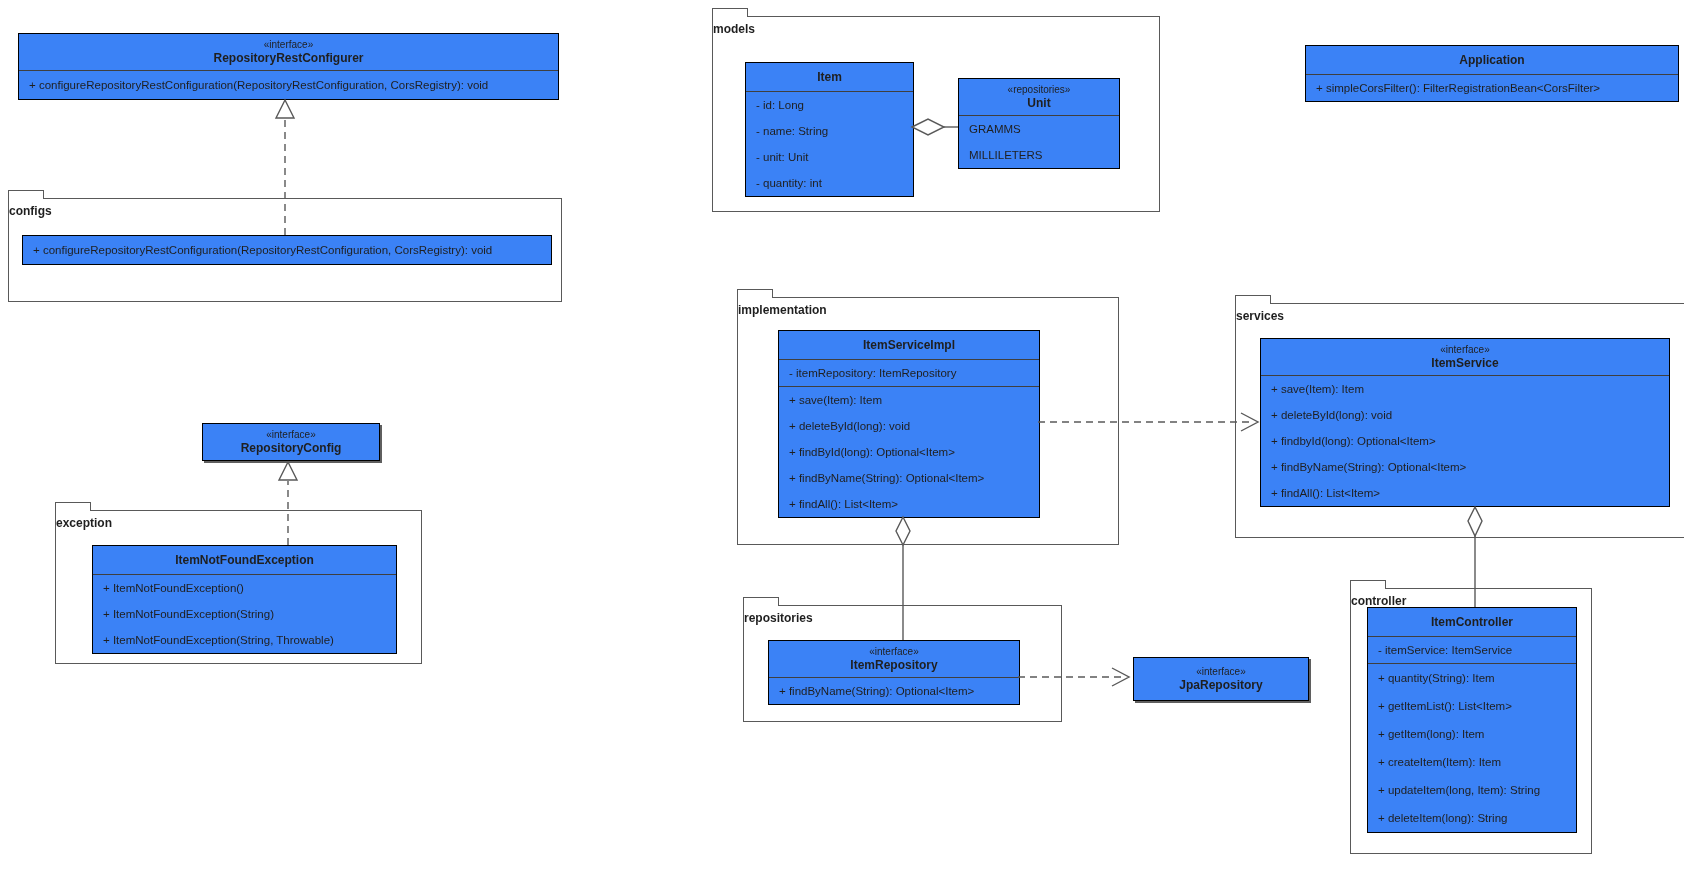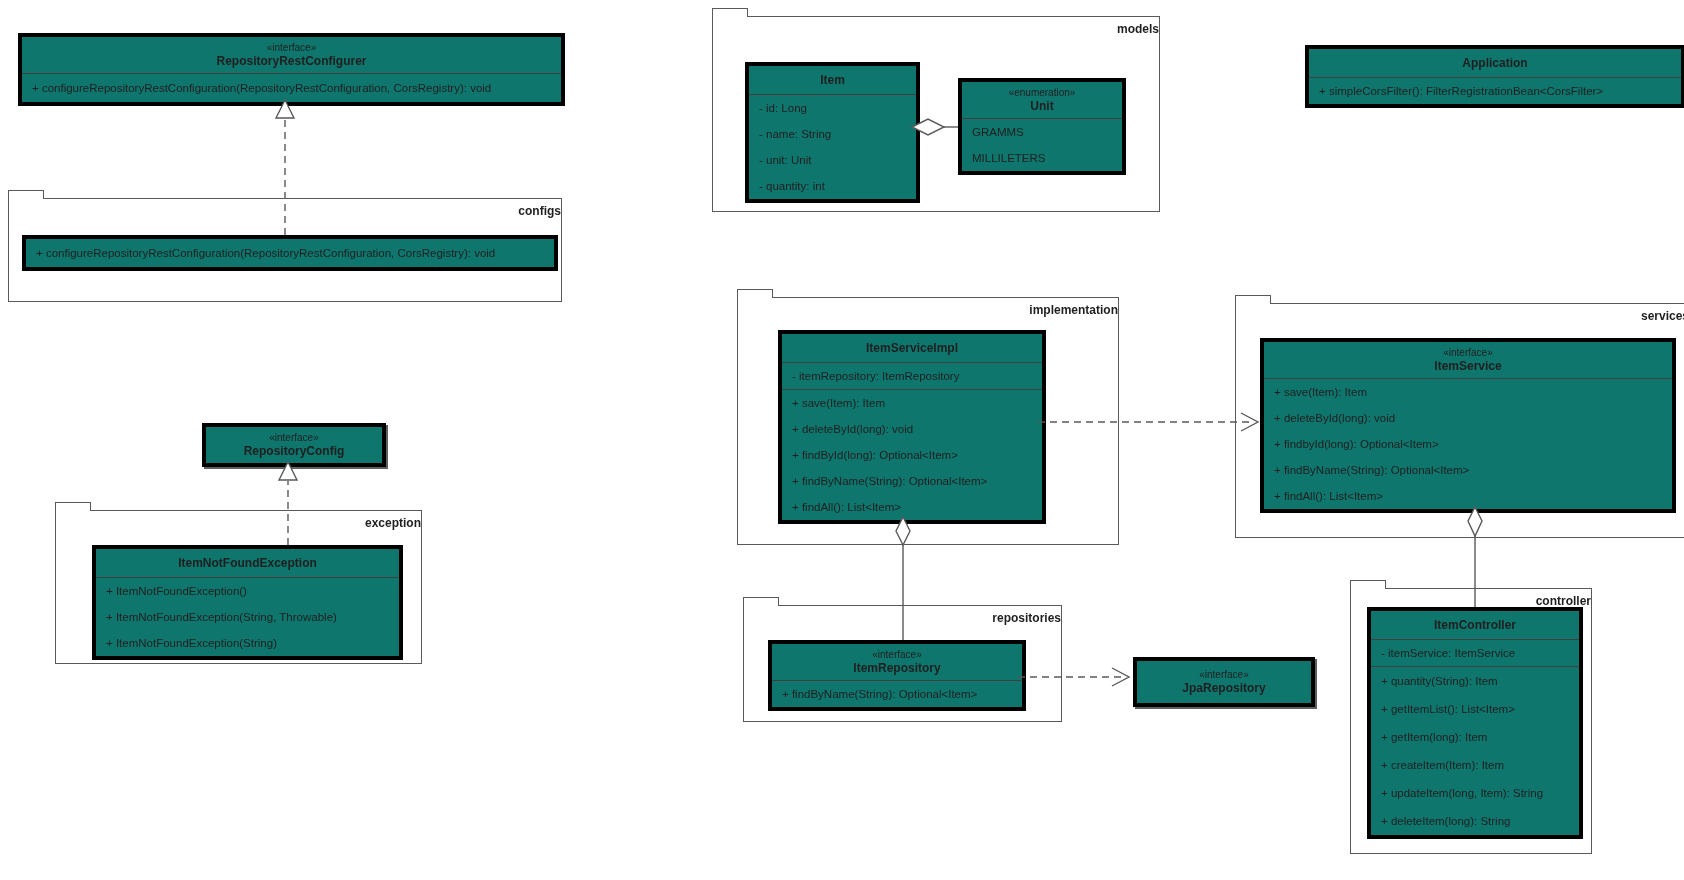--- a/index.html
+++ b/index.html
@@ -6,24 +6,24 @@
   body{
     width:1684px;height:880px;position:relative;overflow:hidden;
     background:#ffffff;color:#1f1f1f;
     font-family:"Liberation Sans", sans-serif;
     -webkit-font-smoothing:antialiased;
   }
   
   .pkg{position:absolute;border:1px solid #595959;background:transparent;z-index:1;}
   .pkg-tab{position:absolute;top:-9px;left:-1px;width:34px;height:8px;
            border:1px solid #595959;border-bottom:none;background:#fff;}
-  .pkg-label{width:100%;text-align:right;font-size:12px;font-weight:bold;
+  .pkg-label{width:100%;text-align:left;font-size:12px;font-weight:bold;
              padding-top:5px;white-space:nowrap;}
   
-  .cls{position:absolute;border:4px solid #000000;background:#0f766e;z-index:2;}
+  .cls{position:absolute;border:1px solid #000000;background:#3b82f6;z-index:2;}
   .cls.shadow{box-shadow:2px 2px 0 #5f5f5f;}
   .head{border-bottom:1px solid #3f3f3f;text-align:center;}
   .head.noline{border-bottom:none;}
   .head1{padding:7px 6px 6px;text-align:center;}
   .head2{padding:5px 6px 4px;}
   .head2.tall{padding:8px 6px 7px;}
   .stereo{font-size:10px;line-height:12px;}
   .cname{font-size:12px;font-weight:bold;line-height:15px;white-space:nowrap;}
   .mrow{height:26px;line-height:26px;font-size:11.5px;padding:0 10px;
         white-space:nowrap;overflow:hidden;}
@@ -88,21 +88,21 @@
     <div class="cname">Item</div>
   </div>
   <div class="mrow">- id: Long</div>
   <div class="mrow">- name: String</div>
   <div class="mrow">- unit: Unit</div>
   <div class="mrow">- quantity: int</div>
 </div>
 
 <div class="cls" style="left:958px;top:78px;width:160px;">
   <div class="head head2">
-    <div class="stereo">«enumeration»</div>
+    <div class="stereo">«repositories»</div>
     <div class="cname">Unit</div>
   </div>
   <div class="mrow">GRAMMS</div>
   <div class="mrow">MILLILETERS</div>
 </div>
 
 <div class="cls" style="left:1305px;top:45px;width:372px;">
   <div class="head head1">
     <div class="cname">Application</div>
   </div>
@@ -114,22 +114,22 @@
     <div class="stereo">«interface»</div>
     <div class="cname">RepositoryConfig</div>
   </div>
 </div>
 
 <div class="cls" style="left:80px;top:545px;width:303px;margin-left:12px;">
   <div class="head head1">
     <div class="cname">ItemNotFoundException</div>
   </div>
   <div class="mrow">+ ItemNotFoundException()</div>
+  <div class="mrow">+ ItemNotFoundException(String)</div>
   <div class="mrow">+ ItemNotFoundException(String, Throwable)</div>
-  <div class="mrow">+ ItemNotFoundException(String)</div>
 </div>
 
 <div class="cls" style="left:778px;top:330px;width:260px;">
   <div class="head head1">
     <div class="cname">ItemServiceImpl</div>
   </div>
   <div class="mrow">- itemRepository: ItemRepository</div>
   <div class="sect">
     <div class="mrow">+ save(Item): Item</div>
     <div class="mrow">+ deleteById(long): void</div>

